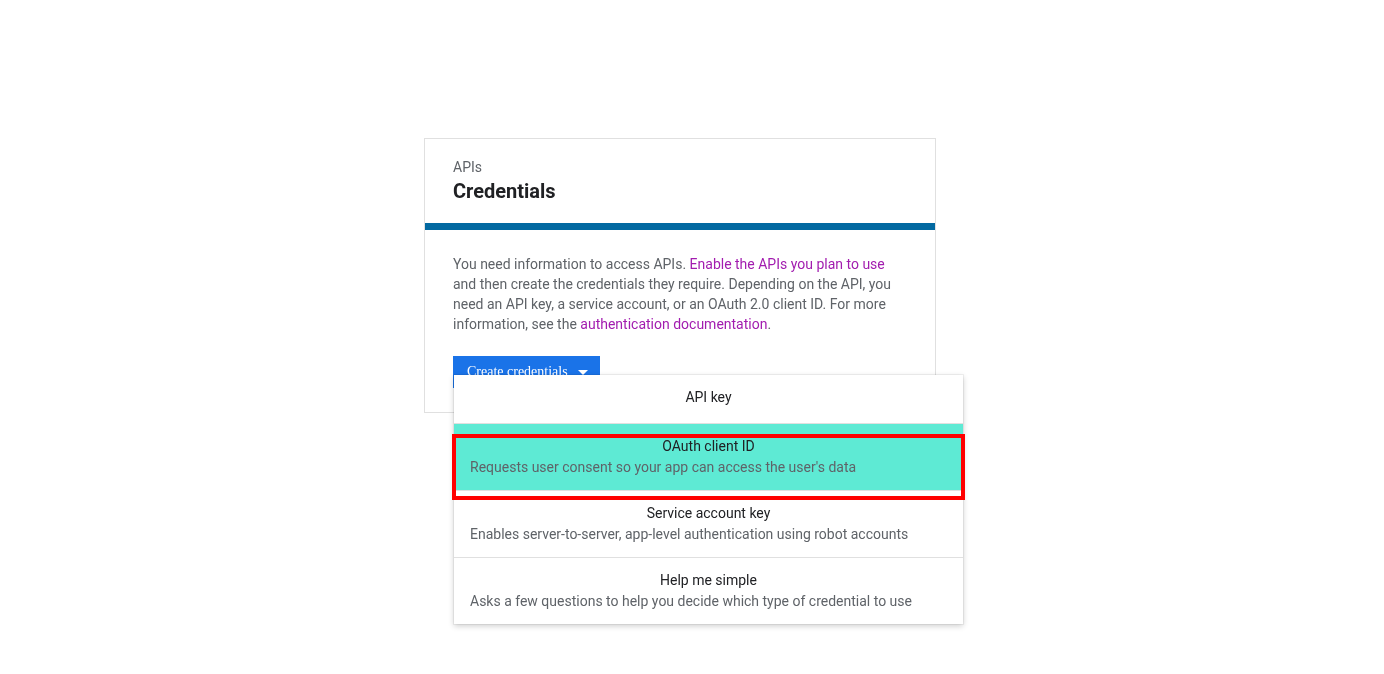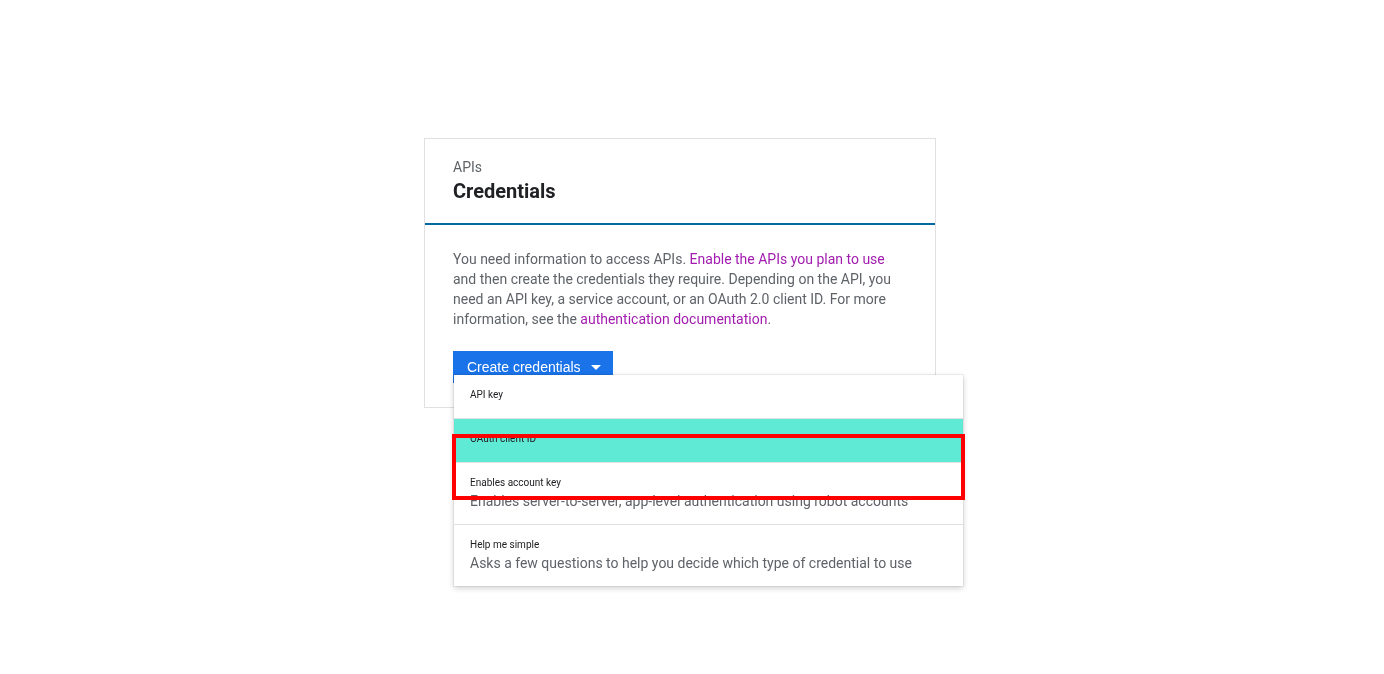--- a/index.html
+++ b/index.html
@@ -17,21 +17,21 @@
     .panel {
       position: absolute;
       left: 424px;
       top: 138px;
       width: 512px;
       border: 1px solid #e0e0e0;
       background: #ffffff;
     }
     .panel-header {
       padding: 20px 28px 20px 28px;
-      border-bottom: 2px solid #0369a1;
+      border-bottom: 7px solid #0369a1;
     }
     .panel-overline {
       font-size: 14px;
       color: #5f6368;
       margin-bottom: 4px;
     }
     .panel-title {
       font-size: 20px;
       color: #202124;
       font-weight: 700;
@@ -52,21 +52,21 @@
       margin-top: 22px;
       display: inline-flex;
       align-items: center;
       background: #1a73e8;
       color: #ffffff;
       font-size: 14px;
       font-weight: 500;
       padding: 8px 12px 8px 14px;
       border: none;
       cursor: pointer;
-      font-family: Liberation Sans, sans-serif;
+      font-family: Liberation Serif, serif;
     }
     .create-btn .triangle {
       margin-left: 10px;
       width: 0;
       height: 0;
       border-left: 5px solid transparent;
       border-right: 5px solid transparent;
       border-top: 5px solid #ffffff;
     }
     .dropdown {
@@ -82,23 +82,24 @@
       border-bottom: 1px solid #e0e0e0;
       cursor: pointer;
     }
     .dropdown-item:last-child {
       border-bottom: none;
     }
     .dropdown-item.highlighted {
       background: #5eead4;
     }
     .item-title {
-      font-size: 10px;
+      font-size: 14px;
       color: #202124;
       margin-bottom: 4px;
+      text-align: center;
     }
     .item-desc {
       font-size: 14px;
       color: #5f6368;
       line-height: 18px;
     }
     .red-box {
       position: absolute;
       border: 4px solid #ff0000;
       pointer-events: none;
@@ -126,23 +127,24 @@
     </button>
   </div>
 </div>
 
 <div class="dropdown">
   <div class="dropdown-item">
     <div class="item-title">API key</div>
   </div>
   <div class="dropdown-item highlighted">
     <div class="item-title">OAuth client ID</div>
+    <div class="item-desc">Requests user consent so your app can access the user's data</div>
   </div>
   <div class="dropdown-item">
-    <div class="item-title">Enables account key</div>
+    <div class="item-title">Service account key</div>
     <div class="item-desc">Enables server-to-server, app-level authentication using robot accounts</div>
   </div>
   <div class="dropdown-item">
     <div class="item-title">Help me simple</div>
     <div class="item-desc">Asks a few questions to help you decide which type of credential to use</div>
   </div>
 </div>
 
 <div class="red-box"></div>
 

